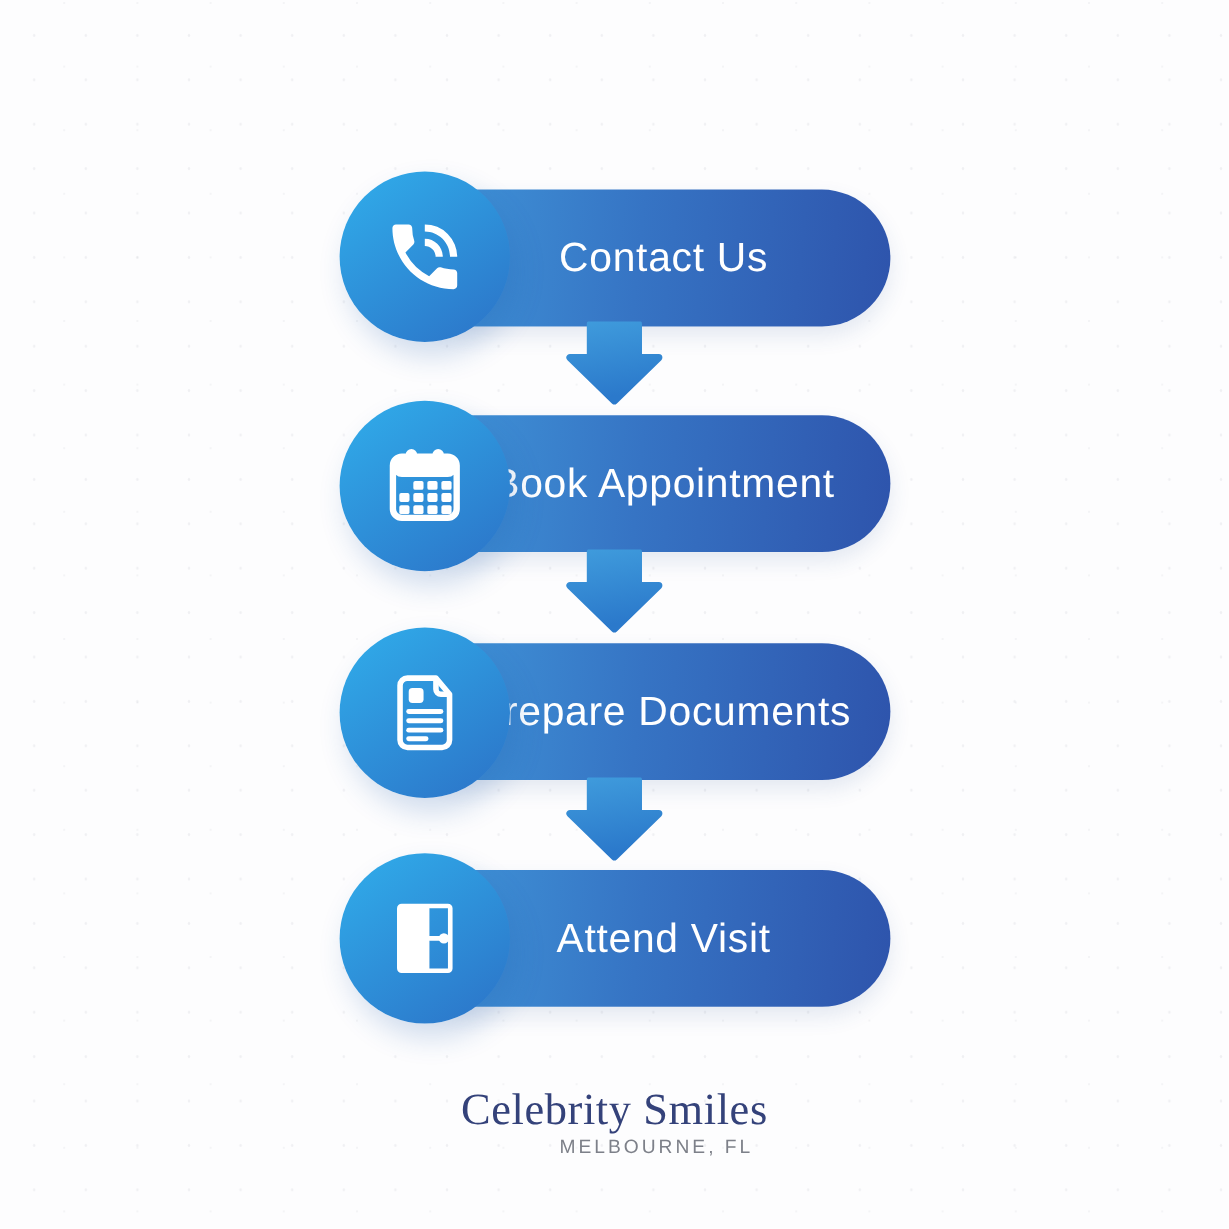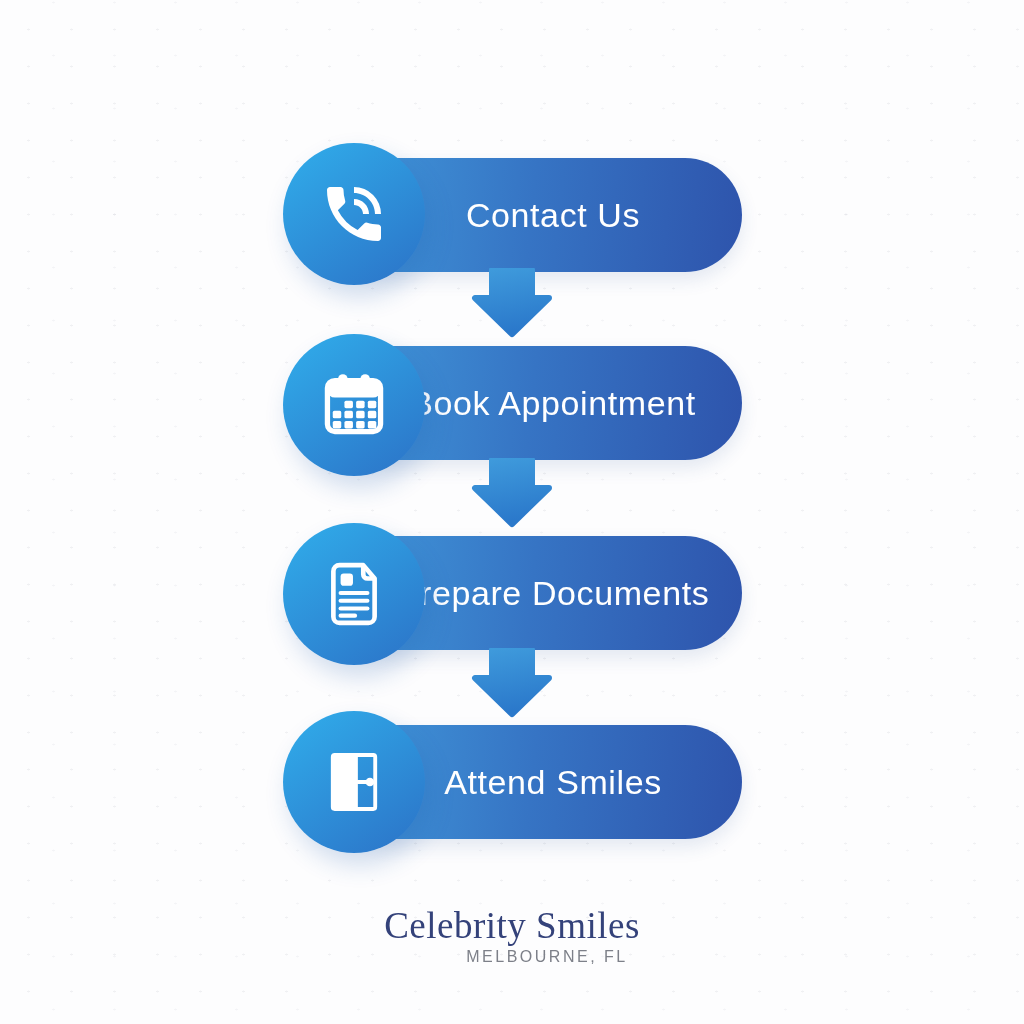--- a/index.html
+++ b/index.html
@@ -130,21 +130,21 @@
       </svg>
     </div>
   </div>
 
   <svg class="arrow a3" viewBox="0 0 86 70">
     <use href="#arrowShape" fill="url(#arrowGrad)" stroke="url(#arrowGrad)" stroke-width="6" stroke-linejoin="round"></use>
   </svg>
 
   <div>
     <div class="pill p4">
-      <span class="pill-label">Attend Smiles</span>
+      <span class="pill-label">Attend Visit</span>
     </div>
     <div class="badge b4">
       <svg width="54" height="62" viewBox="0 0 56 64">
         <rect x="6" y="4" width="44" height="56" rx="2" fill="none" stroke="#fff" stroke-width="4"></rect>
         <rect x="6" y="4" width="26" height="56" fill="#fff"></rect>
         <line x1="32" y1="32" x2="44" y2="32" stroke="#fff" stroke-width="4" stroke-linecap="round"></line>
         <circle cx="44.5" cy="32" r="4.5" fill="#fff"></circle>
       </svg>
     </div>
   </div>

